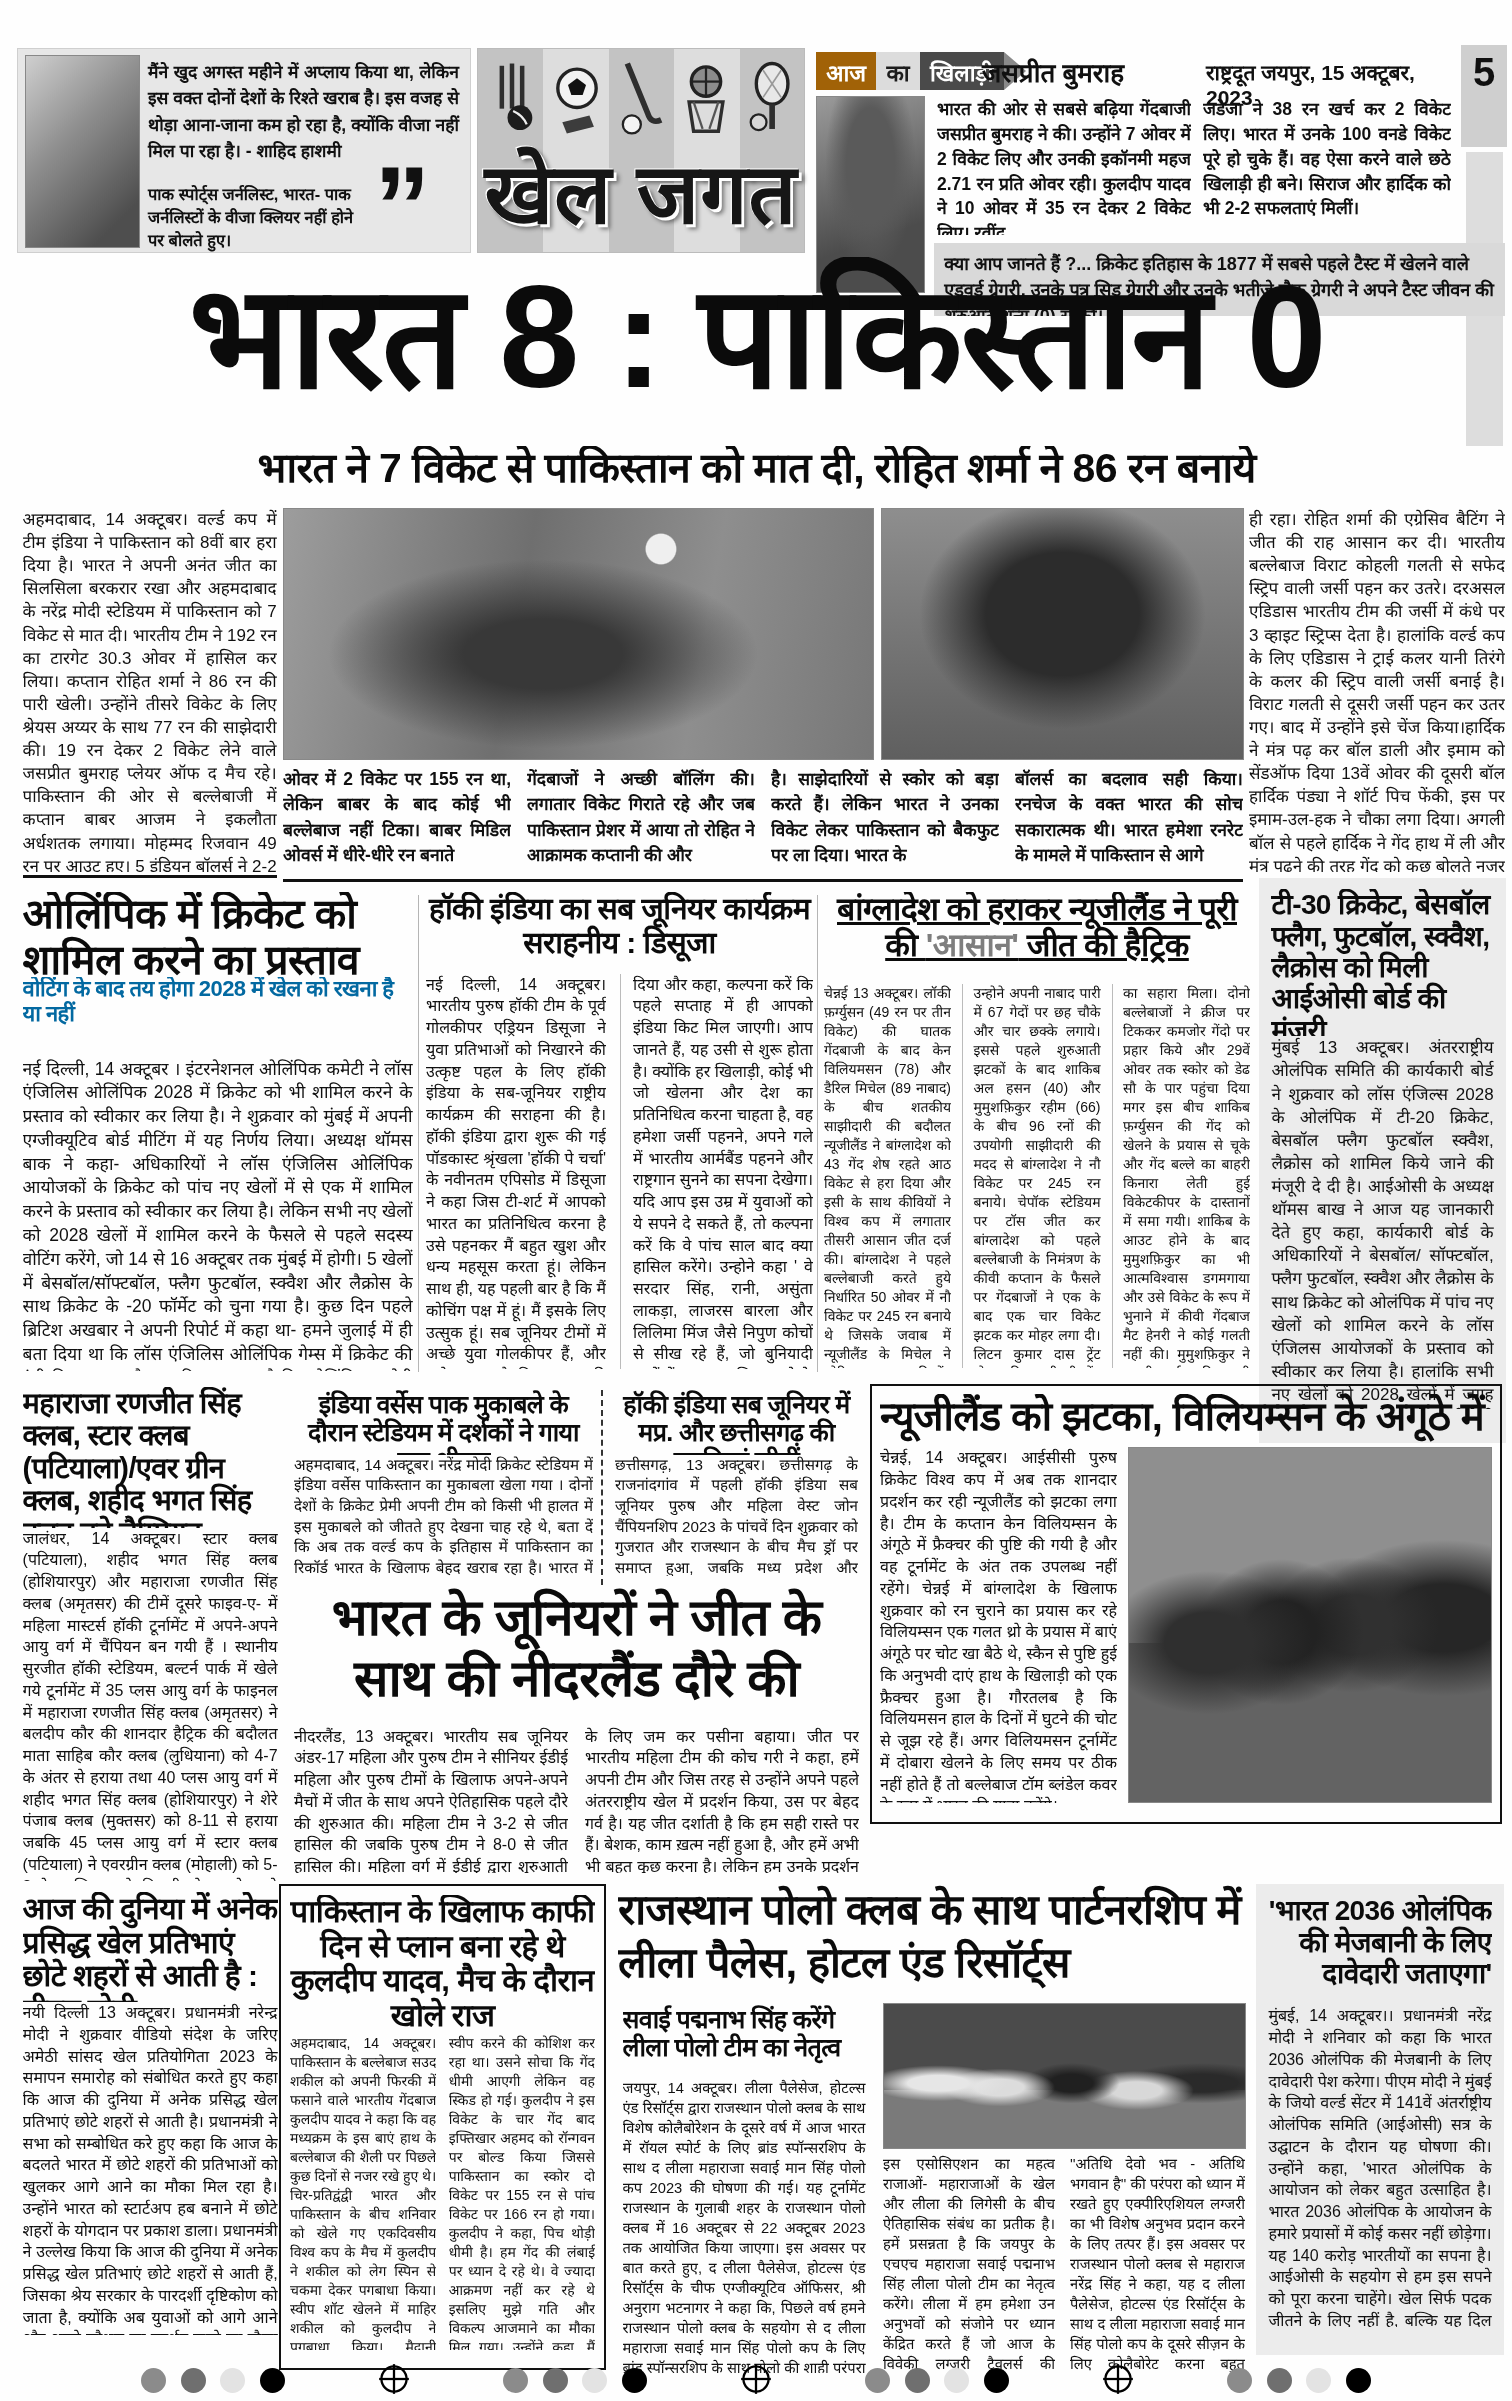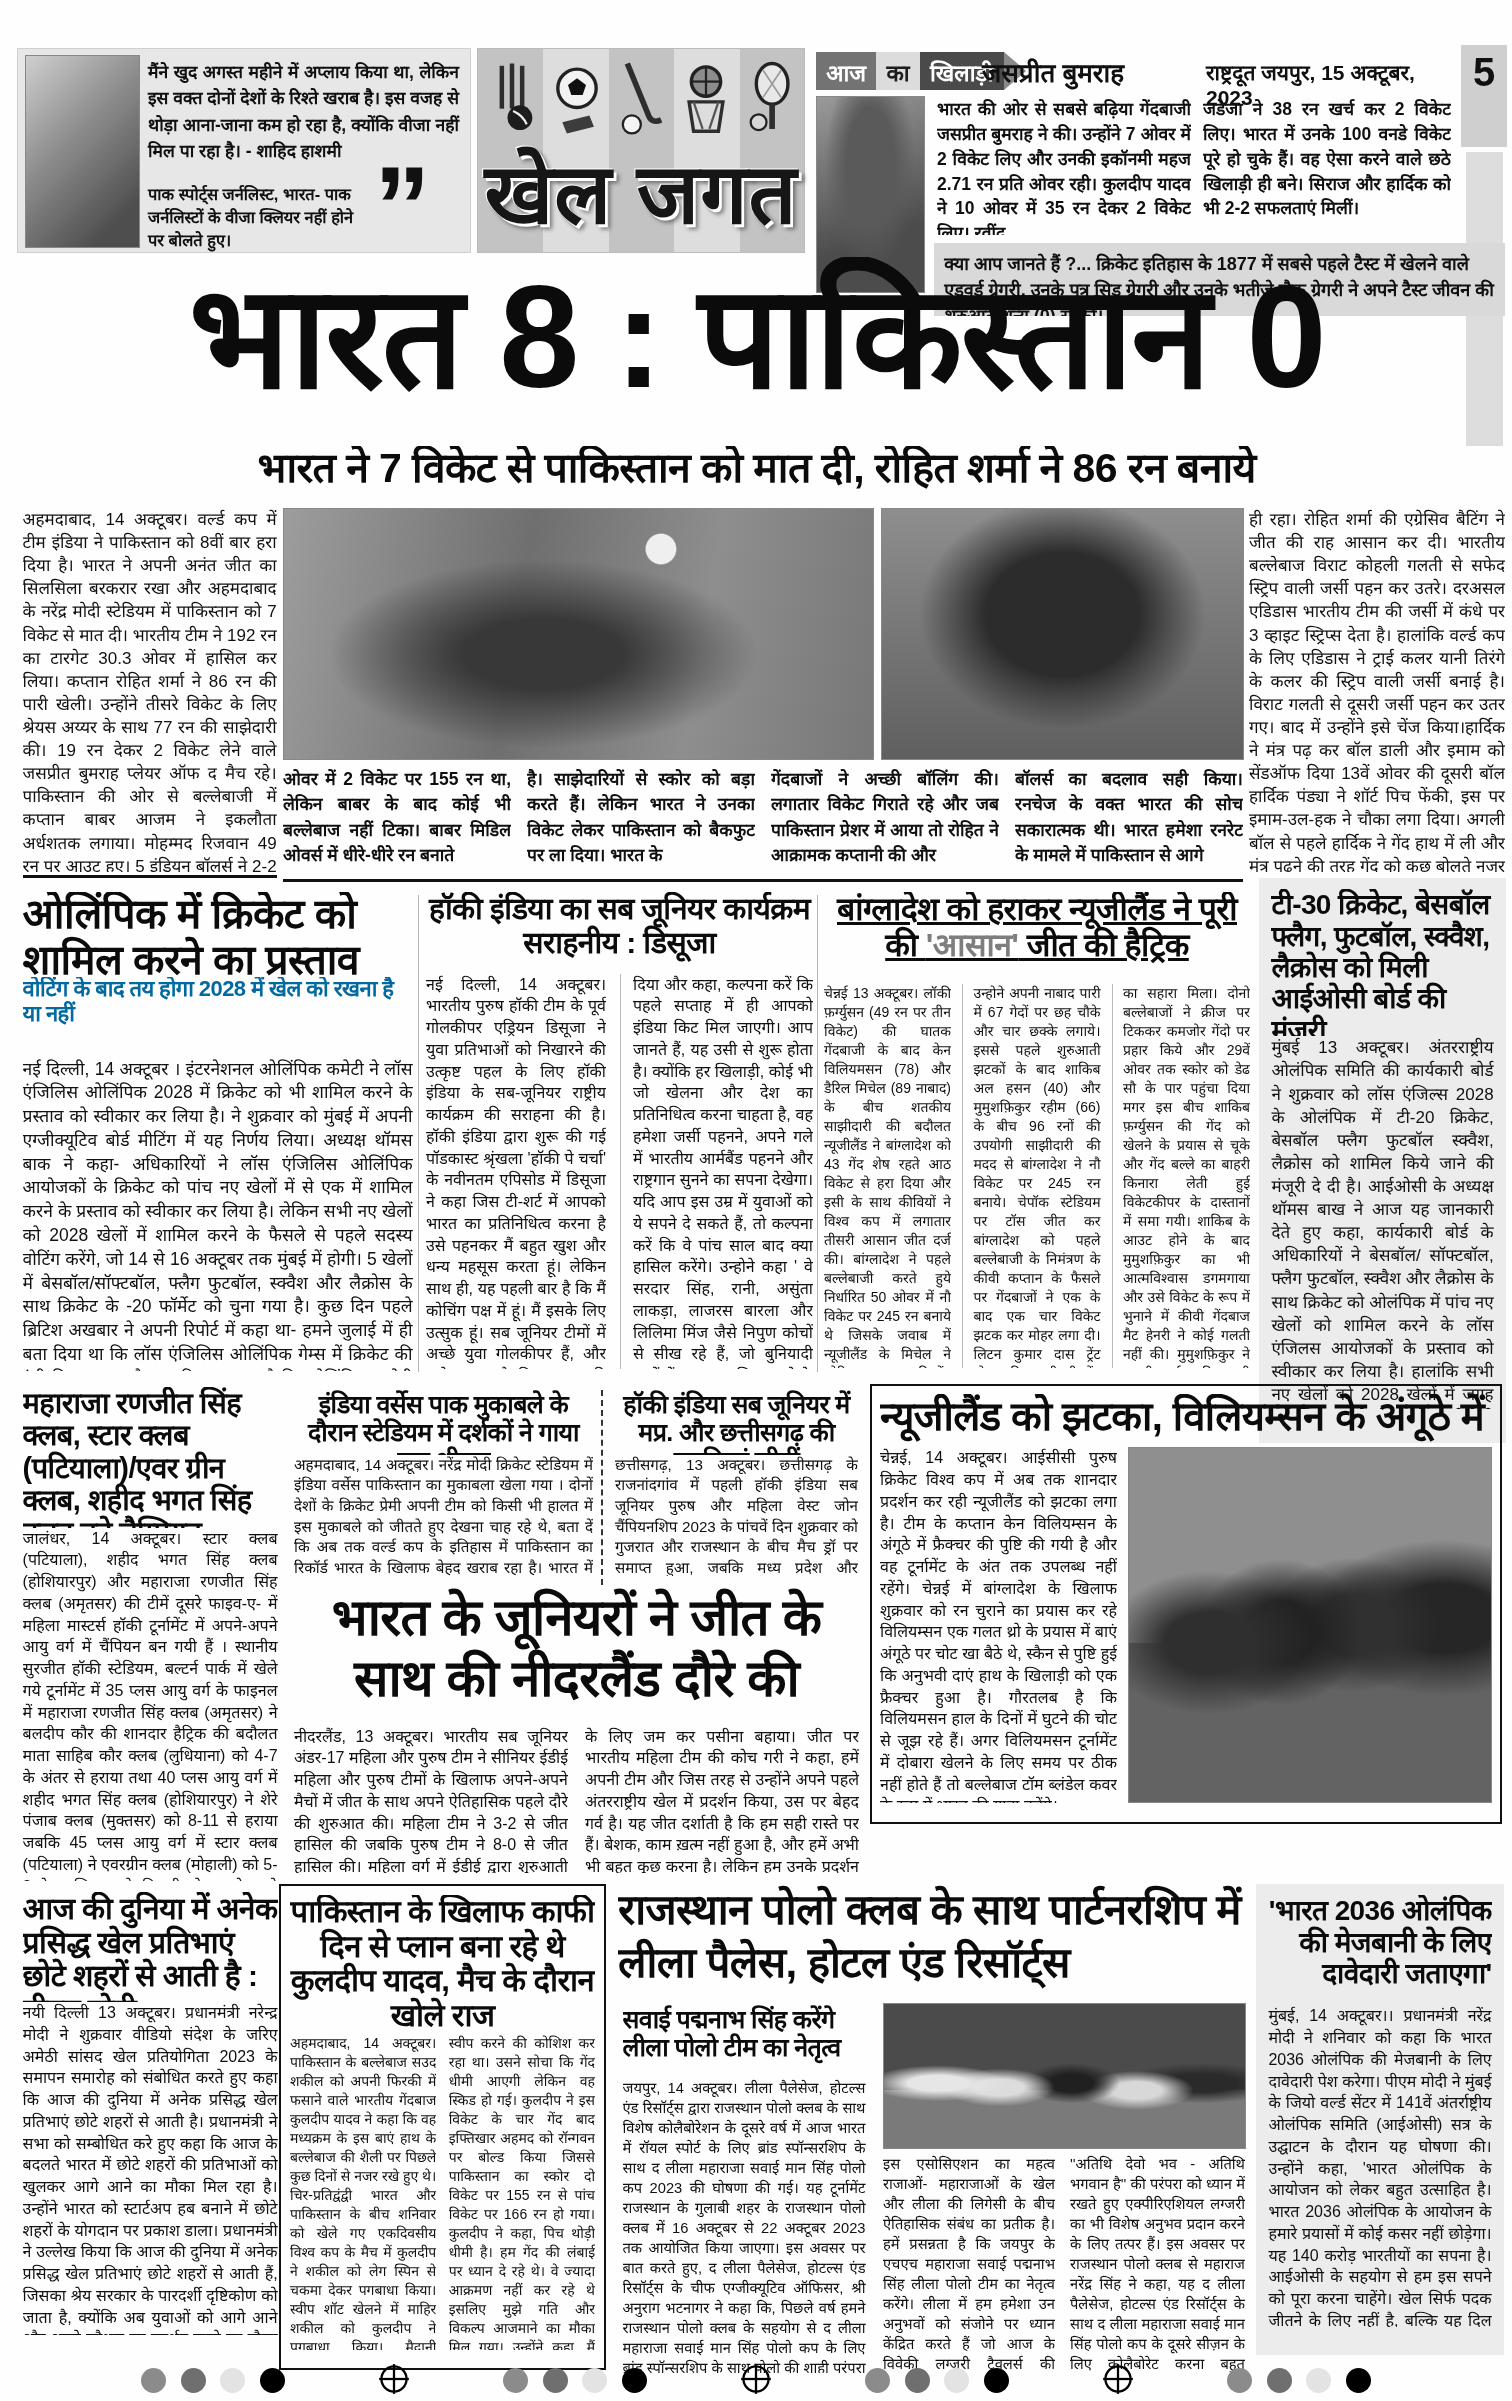--- a/index.html
+++ b/index.html
@@ -61,21 +61,21 @@
             <line x1="16" y1="10" x2="32" y2="34" stroke="#999" stroke-width="1.5"></line>
             <line x1="32" y1="10" x2="16" y2="34" stroke="#999" stroke-width="1.5"></line>
             <line x1="24" y1="40" x2="24" y2="62" stroke="#2e2e2e" stroke-width="5"></line>
             <circle cx="12" cy="56" r="7" fill="#d7d7d7" stroke="#222" stroke-width="2"></circle>
           </svg></span>
     </div>
     <div class="abs" style="left:0;top:99px;width:100%;height:96px;font-size:84px;font-weight:700;text-align:center;line-height:1.1;color:#161616;letter-spacing:1.1px;text-shadow:2.8px 2.8px 0 #ffffff,-1.1px -1.1px 0 #ffffff,5.1px 5.1px 4.5px rgba(0,0,0,.45);">खेल जगत</div>
   </div>
 
   <div class="abs flexrow" style="left:816px;top:52px;height:38px;align-items:stretch;">
-    <span style="background:#737373;color:#fff;font-size:22.6px;font-weight:700;padding:4.5px 10.2px;">आज</span>
+    <span style="background:#a16207;color:#fff;font-size:22.6px;font-weight:700;padding:4.5px 10.2px;">आज</span>
     <span style="background:#dcdcdc;color:#1c1c1c;font-size:22.6px;font-weight:700;padding:4.5px 10.2px;">का</span>
     <span style="background:#4a4a4a;color:#fff;font-size:22.6px;font-weight:700;padding:4.5px 10.2px;">खिलाड़ी</span>
     <span style="width:0;height:0;border-top:19px solid transparent;border-bottom:19px solid transparent;border-left:22.6px solid #8a8a8a;"></span>
   </div>
 
   <div class="abs" style="left:982px;top:54px;width:186px;height:34px;font-size:26px;font-weight:700;">जसप्रीत बुमराह</div>
   <div class="abs" style="left:1206px;top:58px;width:248px;height:29px;font-size:21px;font-weight:700;">राष्ट्रदूत जयपुर, 15 अक्टूबर, 2023</div>
   <div class="abs" style="left:1461px;top:45px;width:46px;height:102px;background:#cfcfcf;text-align:center;font-size:40px;font-weight:700;padding-top:4.5px;box-sizing:border-box;">5</div>
   <div class="abs" style="left:1466px;top:152px;width:37px;height:294px;background:#dddddd;"></div>
 
@@ -88,22 +88,22 @@
   <div class="abs hl" style="left:22.6px;top:446px;width:1468px;height:56px;font-size:41px;text-align:center;white-space:nowrap;">भारत ने 7 विकेट से पाकिस्तान को मात दी, रोहित शर्मा ने 86 रन बनाये</div>
 
   <div class="abs bodytxt" style="left:22.6px;top:508px;width:254px;height:364px;font-size:17px;">अहमदाबाद, 14 अक्टूबर। वर्ल्ड कप में टीम इंडिया ने पाकिस्तान को 8वीं बार हरा दिया है। भारत ने अपनी अनंत जीत का सिलसिला बरकरार रखा और अहमदाबाद के नरेंद्र मोदी स्टेडियम में पाकिस्तान को 7 विकेट से मात दी। भारतीय टीम ने 192 रन का टारगेट 30.3 ओवर में हासिल कर लिया। कप्तान रोहित शर्मा ने 86 रन की पारी खेली। उन्होंने तीसरे विकेट के लिए श्रेयस अय्यर के साथ 77 रन की साझेदारी की। 19 रन देकर 2 विकेट लेने वाले जसप्रीत बुमराह प्लेयर ऑफ द मैच रहे। पाकिस्तान की ओर से बल्लेबाजी में कप्तान बाबर आजम ने इकलौता अर्धशतक लगाया। मोहम्मद रिजवान 49 रन पर आउट हुए। 5 इंडियन बॉलर्स ने 2-2 विकेट लिए। भारत की ओर से रोहित के अलावा श्रेयस अय्यर ने 53 रन बनाए। शाहीन शाह अफरीदी ने सबसे ज्यादा 2 विकेट लिए। बाबर आजम का विकेट भारत की जीत की वजह बना। बाबर के आउट होने से पहले पाकिस्तान 30</div>
   <div class="abs" style="left:22.6px;top:875px;width:254px;height:3.4px;background:#111;"></div>
 
   <div class="abs photo" style="left:283px;top:508px;width:589px;height:250px;background:radial-gradient(circle at 64% 16%,#efefef 0 14.7px,transparent 16px),radial-gradient(ellipse at 44% 58%,#383838 0 17%,transparent 46%),linear-gradient(100deg,#9d9d9d,#6f6f6f 40%,#8e8e8e 70%,#777);"></div>
   <div class="abs photo" style="left:881px;top:508px;width:361px;height:250px;background:radial-gradient(ellipse at 50% 42%,#2c2c2c 0 30%,transparent 56%),linear-gradient(180deg,#8e8e8e,#5f5f5f);"></div>
 
   <div class="abs flexrow colgap" style="left:283px;top:767px;width:960px;height:107px;">
     <div class="cap" style="flex:1;">ओवर में 2 विकेट पर 155 रन था, लेकिन बाबर के बाद कोई भी बल्लेबाज नहीं टिका। बाबर मिडिल ओवर्स में धीरे-धीरे रन बनाते</div>
+    <div class="cap" style="flex:1;">गेंदबाजों ने अच्छी बॉलिंग की। लगातार विकेट गिराते रहे और जब पाकिस्तान प्रेशर में आया तो रोहित ने आक्रामक कप्तानी की और</div>
     <div class="cap" style="flex:1;">है। साझेदारियों से स्कोर को बड़ा करते हैं। लेकिन भारत ने उनका विकेट लेकर पाकिस्तान को बैकफुट पर ला दिया। भारत के</div>
-    <div class="cap" style="flex:1;">गेंदबाजों ने अच्छी बॉलिंग की। लगातार विकेट गिराते रहे और जब पाकिस्तान प्रेशर में आया तो रोहित ने आक्रामक कप्तानी की और</div>
     <div class="cap" style="flex:1;">बॉलर्स का बदलाव सही किया। रनचेज के वक्त भारत की सोच सकारात्मक थी। भारत हमेशा रनरेट के मामले में पाकिस्तान से आगे</div>
   </div>
   <div class="abs" style="left:283px;top:879px;width:960px;height:3.4px;background:#111;"></div>
 
   <div class="abs bodytxt" style="left:1249px;top:508px;width:256px;height:364px;font-size:17px;">ही रहा। रोहित शर्मा की एग्रेसिव बैटिंग ने जीत की राह आसान कर दी। भारतीय बल्लेबाज विराट कोहली गलती से सफेद स्ट्रिप वाली जर्सी पहन कर उतरे। दरअसल एडिडास भारतीय टीम की जर्सी में कंधे पर 3 व्हाइट स्ट्रिप्स देता है। हालांकि वर्ल्ड कप के लिए एडिडास ने ट्राई कलर यानी तिरंगे के कलर की स्ट्रिप वाली जर्सी बनाई है। विराट गलती से दूसरी जर्सी पहन कर उतर गए। बाद में उन्होंने इसे चेंज किया।हार्दिक ने मंत्र पढ़ कर बॉल डाली और इमाम को सेंडऑफ दिया 13वें ओवर की दूसरी बॉल हार्दिक पंड्या ने शॉर्ट पिच फेंकी, इस पर इमाम-उल-हक ने चौका लगा दिया। अगली बॉल से पहले हार्दिक ने गेंद हाथ में ली और मंत्र पढ़ने की तरह गेंद को कुछ बोलते नजर आए। तीसरी बॉल उन्होंने ऑफ स्टंप के बाहर फुलर लेंथ फेंकी और इमाम कॉट बिहाइंड हो गए। विकेट लेने के बाद हार्दिक ने इमाम को सेंड ऑफ देते हुए पवेलियन जाने का इशारा किया।</div>
 
   <div class="abs" style="left:22.6px;top:892px;width:390px;height:483px;">
     <div class="hl" style="font-size:41px;height:85px;">ओलिंपिक में क्रिकेट को शामिल करने का प्रस्ताव मंजूर</div>
     <div class="hl" style="font-size:22px;height:76px;color:#0369a1;">वोटिंग के बाद तय होगा 2028 में खेल को रखना है या नहीं</div>
     <div class="bodytxt" style="height:313px;margin-top:4.5px;">नई दिल्ली, 14 अक्टूबर । इंटरनेशनल ओलिंपिक कमेटी ने लॉस एंजिलिस ओलिंपिक 2028 में क्रिकेट को भी शामिल करने के प्रस्ताव को स्वीकार कर लिया है। ने शुक्रवार को मुंबई में अपनी एग्जीक्यूटिव बोर्ड मीटिंग में यह निर्णय लिया। अध्यक्ष थॉमस बाक ने कहा- अधिकारियों ने लॉस एंजिलिस ओलिंपिक आयोजकों के क्रिकेट को पांच नए खेलों में से एक में शामिल करने के प्रस्ताव को स्वीकार कर लिया है। लेकिन सभी नए खेलों को 2028 खेलों में शामिल करने के फैसले से पहले सदस्य वोटिंग करेंगे, जो 14 से 16 अक्टूबर तक मुंबई में होगी। 5 खेलों में बेसबॉल/सॉफ्टबॉल, फ्लैग फुटबॉल, स्क्वैश और लैक्रोस के साथ क्रिकेट के -20 फॉर्मेट को चुना गया है। कुछ दिन पहले ब्रिटिश अखबार ने अपनी रिपोर्ट में कहा था- हमने जुलाई में ही बता दिया था कि लॉस एंजिलिस ओलिंपिक गेम्स में क्रिकेट की एंट्री बिल्कुल तय है। इसकी वजह यह है कि ओलिंपिक कमेटी भारत की करीब 1.5 अरब आबादी और यहां के फाइनेंशियल रिर्सोसेज को अनदेखा करने की हालत में नहीं है। हालांकि, लॉस एंजिलिस कमेटी और के बीच बातचीत में कई बार दिक्कतें भी आई।</div>

